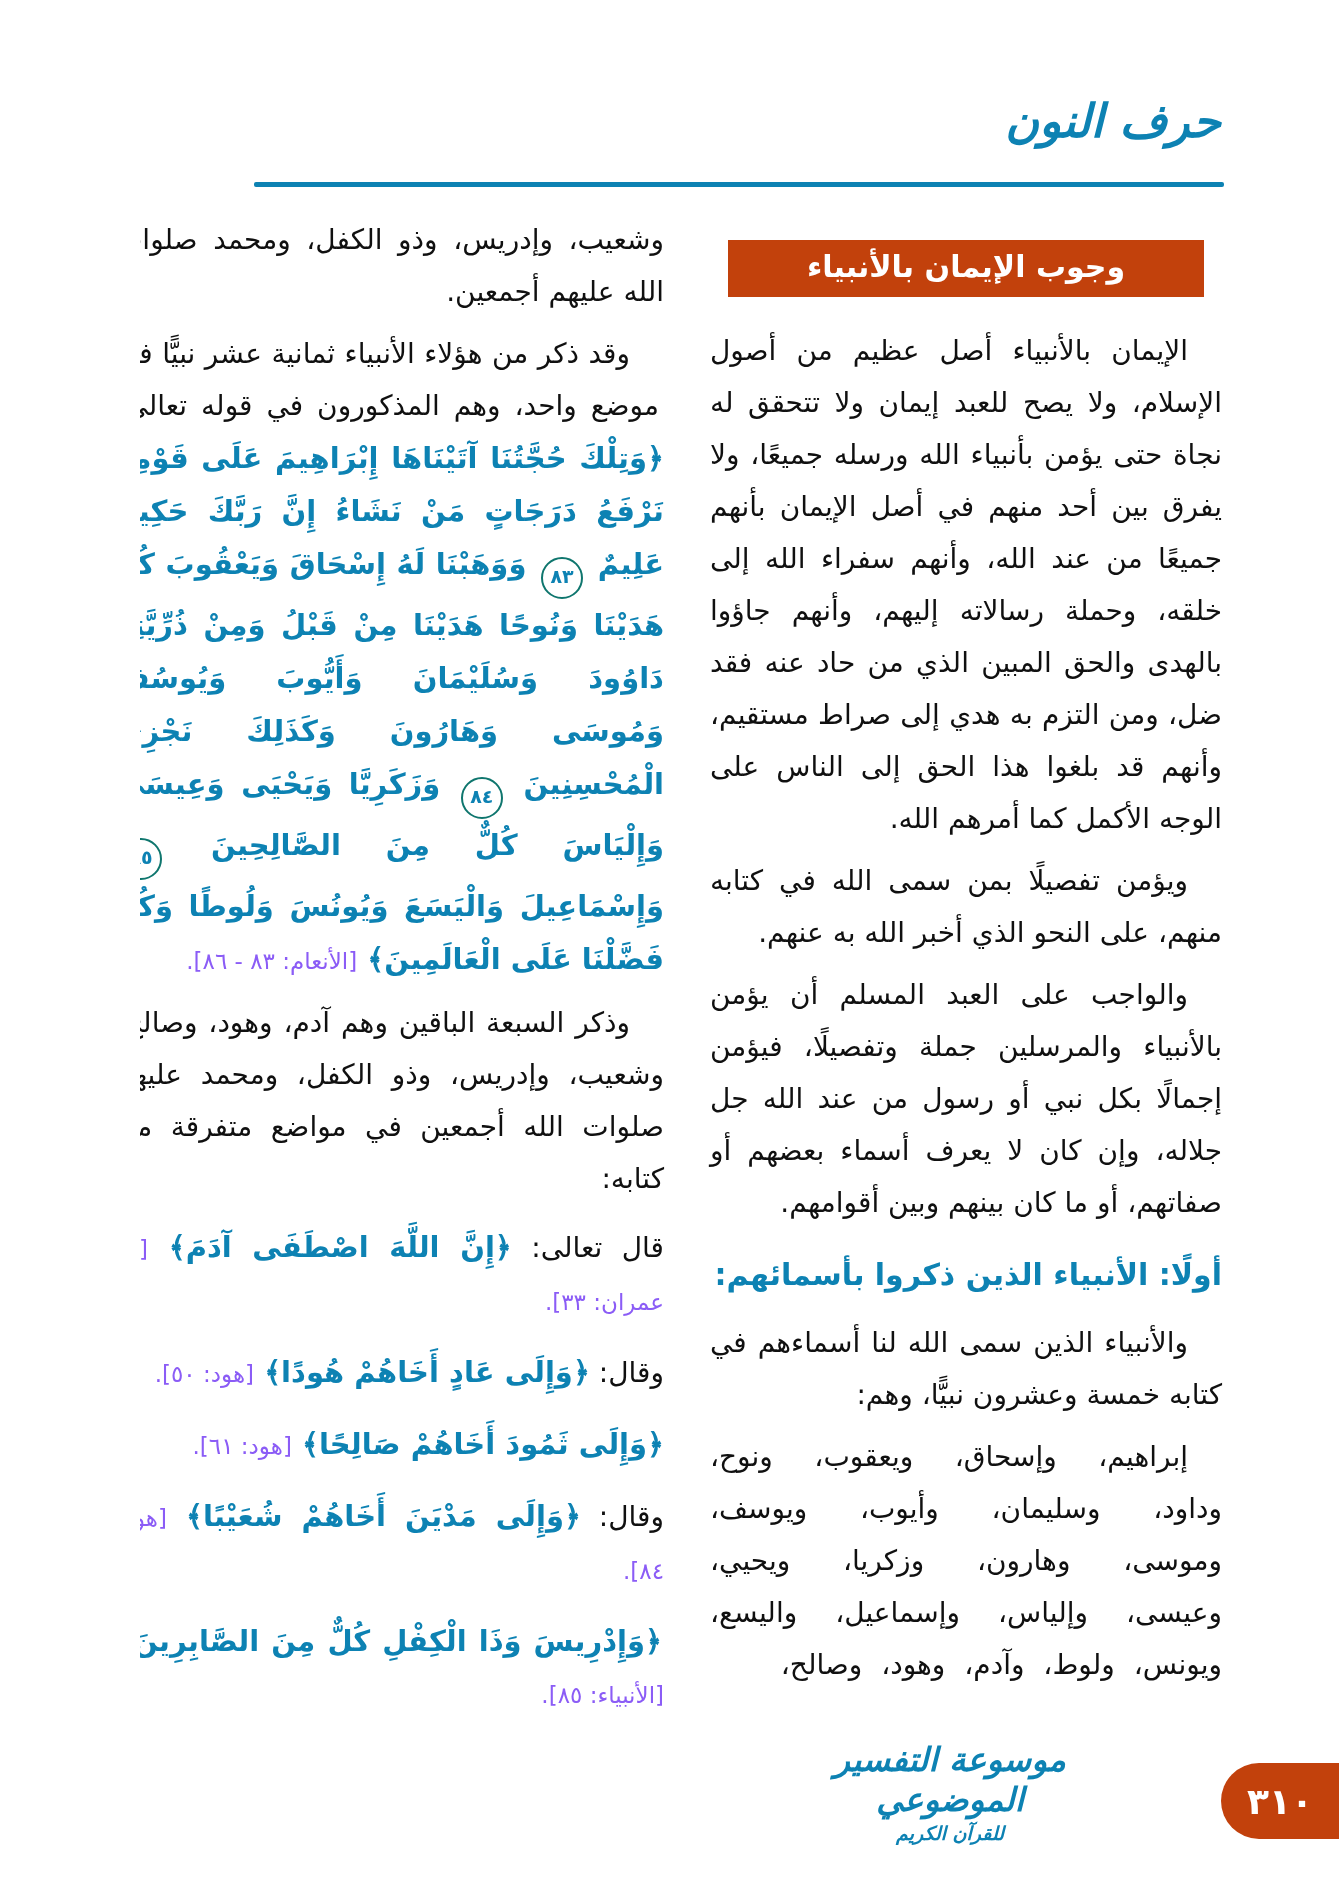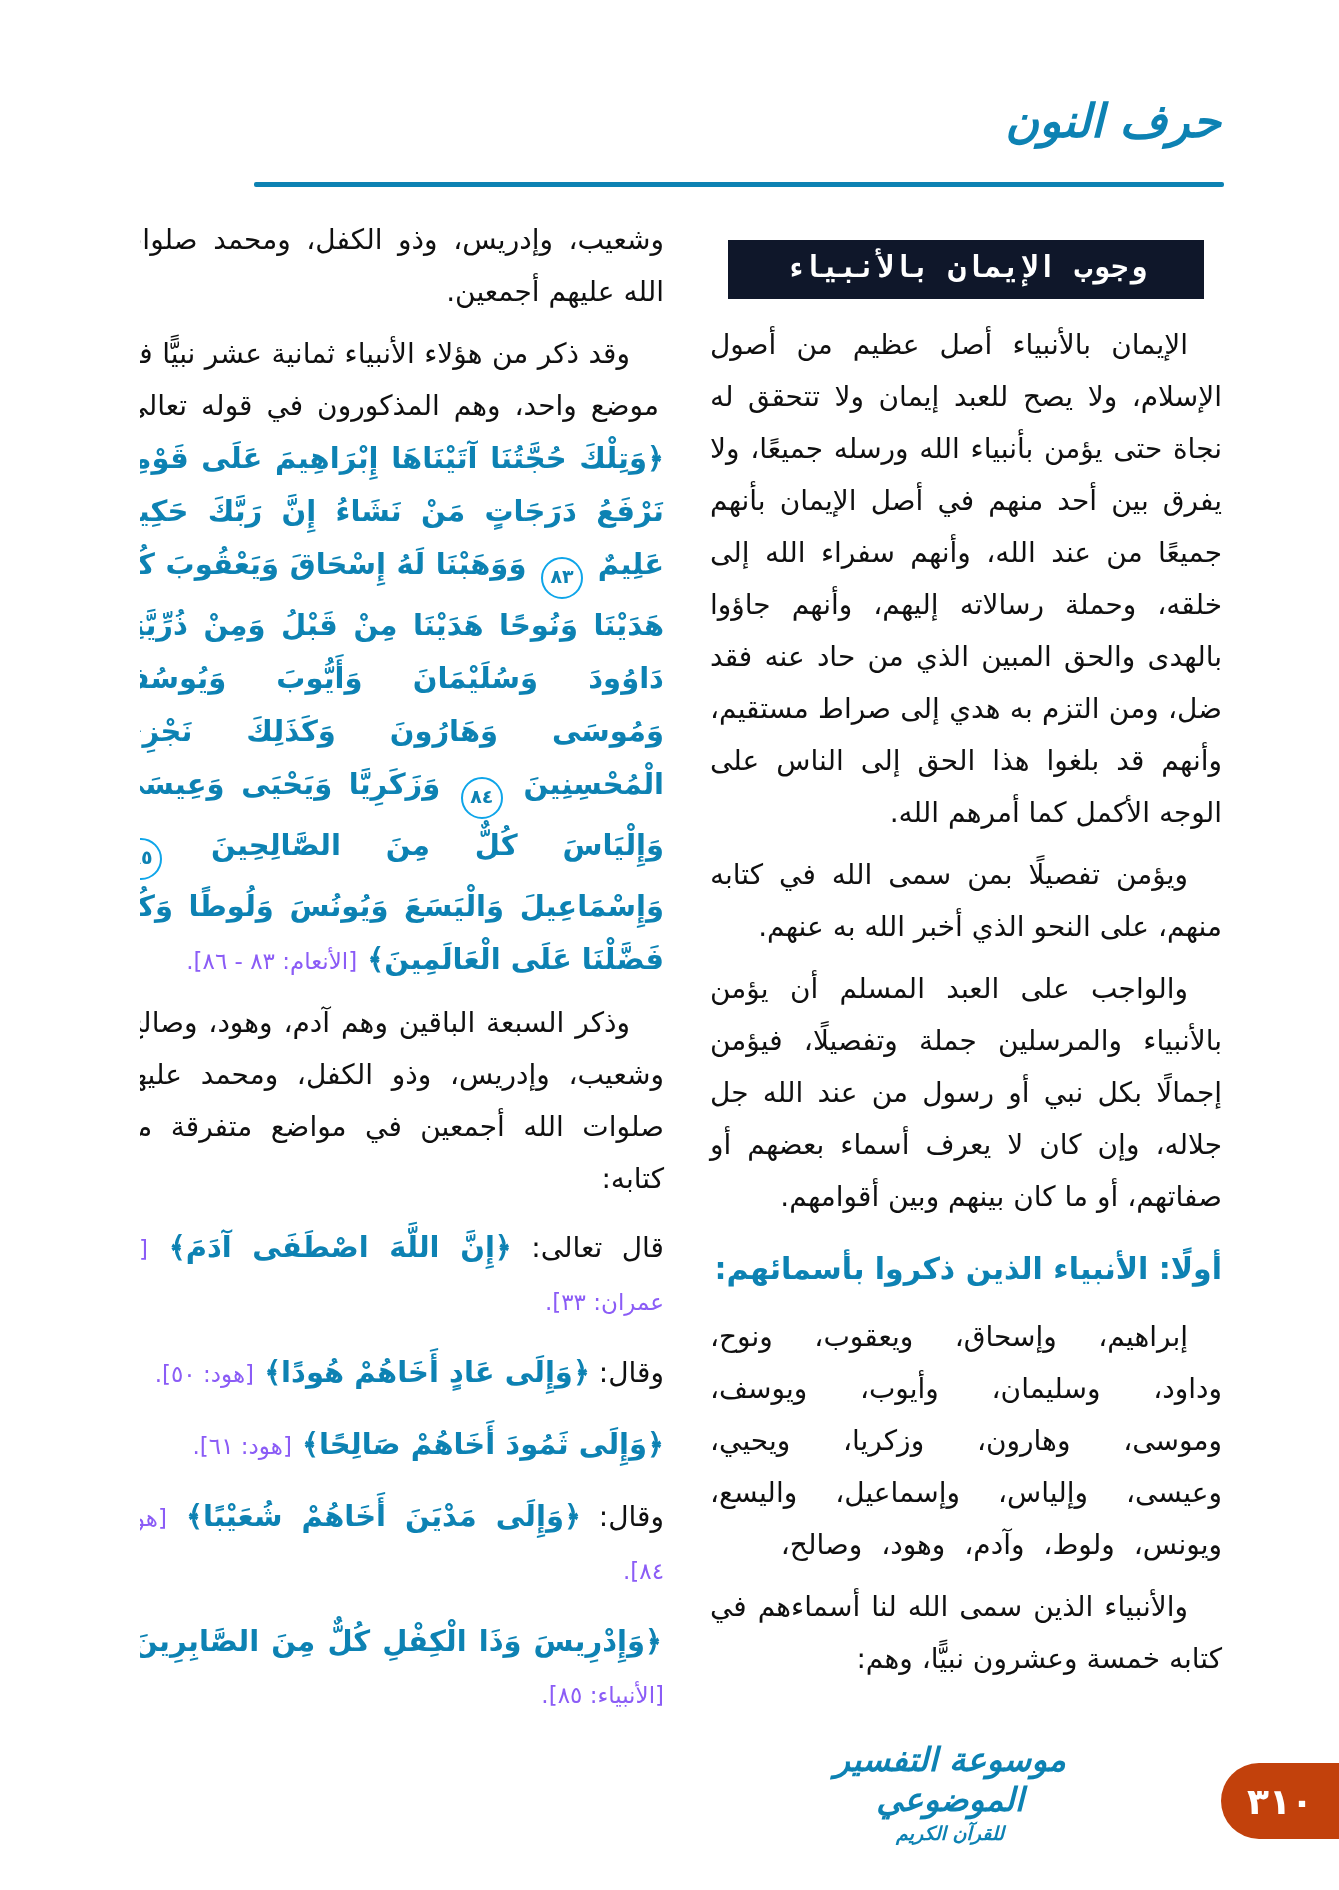--- a/index.html
+++ b/index.html
@@ -7,31 +7,31 @@
         font-family:"DejaVu Sans",sans-serif;direction:rtl;}
   
   .chapter-title{position:absolute;top:94px;right:118px;color:#0d82b3;font-size:46px;
         font-weight:bold;font-style:italic;letter-spacing:1px;}
   .header-rule{position:absolute;top:182px;right:115px;left:114px;height:5px;background:#0d82b3;border-radius:2px;}
   
   .columns{position:absolute;top:214px;right:117px;width:1106px;display:flex;gap:46px;align-items:flex-start;}
   .col{min-width:0;}
   .col-right{width:512px;}
   .col-left{width:548px;}
-  .section-box{background:#0f172a;color:#ffffff;text-align:center;font-size:30px;font-weight:bold;
-        padding:9px 6px 13px;margin:26px 18px 20px 18px;font-family:Liberation Mono, monospace;}
+  .section-box{background:#c2410c;color:#ffffff;text-align:center;font-size:30px;font-weight:bold;
+        padding:9px 6px 13px;margin:26px 18px 28px 18px;}
   .body{font-size:28px;line-height:52px;text-align:justify;text-justify:inter-word;
         color:#101010;margin:0 0 10px 0;}
   .indent{text-indent:34px;}
   .names{word-spacing:10px;}
   .subheading{color:#0d82b3;font-size:30px;font-weight:bold;line-height:52px;margin:20px 0 16px 0;}
   .quran{color:#0d82b3;font-weight:bold;}
   .big-quote{font-size:29px;}
   .ref{color:#8b5cf6;font-size:23px;font-weight:normal;}
-  .ayah-marker{display:inline-block;width:38px;height:38px;border:2px solid #0ea5e9;border-radius:50%;
+  .ayah-marker{display:inline-block;width:38px;height:38px;border:2px solid #0f766e;border-radius:50%;
         text-align:center;line-height:35px;font-size:19px;color:#0d82b3;font-weight:bold;
         vertical-align:-9px;margin:0 4px;box-shadow:inset 0 0 0 2px #ffffff;text-indent:0;}
   .quote-block{margin:16px 0 18px 0;}
   
   .footer-logo{position:absolute;top:1740px;right:209px;width:360px;text-align:center;color:#0d82b3;}
   .footer-logo .l1{font-size:33px;font-weight:bold;font-style:italic;line-height:40px;}
   .footer-logo .l2{font-size:19px;font-weight:bold;font-style:italic;line-height:26px;}
   .page-badge{position:absolute;top:1763px;right:0;width:118px;height:76px;background:#c2410c;
         border-radius:42px 0 0 42px;color:#ffffff;display:flex;align-items:center;justify-content:center;
         font-size:36px;font-weight:bold;}
@@ -47,22 +47,22 @@
   <div class="columns">
 
     <div class="col col-right">
       <div class="section-box">
         <span>وجوب الإيمان بالأنبياء</span>
       </div>
       <p class="body indent">الإيمان بالأنبياء أصل عظيم من أصول الإسلام، ولا يصح للعبد إيمان ولا تتحقق له نجاة حتى يؤمن بأنبياء الله ورسله جميعًا، ولا يفرق بين أحد منهم في أصل الإيمان بأنهم جميعًا من عند الله، وأنهم سفراء الله إلى خلقه، وحملة رسالاته إليهم، وأنهم جاؤوا بالهدى والحق المبين الذي من حاد عنه فقد ضل، ومن التزم به هدي إلى صراط مستقيم، وأنهم قد بلغوا هذا الحق إلى الناس على الوجه الأكمل كما أمرهم الله.</p>
       <p class="body indent">ويؤمن تفصيلًا بمن سمى الله في كتابه منهم، على النحو الذي أخبر الله به عنهم.</p>
       <p class="body indent">والواجب على العبد المسلم أن يؤمن بالأنبياء والمرسلين جملة وتفصيلًا، فيؤمن إجمالًا بكل نبي أو رسول من عند الله جل جلاله، وإن كان لا يعرف أسماء بعضهم أو صفاتهم، أو ما كان بينهم وبين أقوامهم.</p>
       <h3 class="subheading">أولًا: الأنبياء الذين ذكروا بأسمائهم:</h3>
+      <p class="body indent">والأنبياء الذين سمى الله لنا أسماءهم في كتابه خمسة وعشرون نبيًّا، وهم:</p>
       <p class="body names indent">إبراهيم، وإسحاق، ويعقوب، ونوح، وداود، وسليمان، وأيوب، ويوسف، وموسى، وهارون، وزكريا، ويحيي، وعيسى، وإلياس، وإسماعيل، واليسع، ويونس، ولوط، وآدم، وهود، وصالح،</p>
-      <p class="body indent">والأنبياء الذين سمى الله لنا أسماءهم في كتابه خمسة وعشرون نبيًّا، وهم:</p>
     </div>
 
     <div class="col col-left">
       <p class="body">وشعيب، وإدريس، وذو الكفل، ومحمد صلوات الله عليهم أجمعين.</p>
 
       <p class="body indent">
         <span>وقد ذكر من هؤلاء الأنبياء ثمانية عشر نبيًّا في موضع واحد، وهم المذكورون في قوله تعالى: </span>
         <span class="quran big-quote"><span class="q-text">﴿وَتِلْكَ حُجَّتُنَا آتَيْنَاهَا إِبْرَاهِيمَ عَلَى قَوْمِهِ نَرْفَعُ دَرَجَاتٍ مَنْ نَشَاءُ إِنَّ رَبَّكَ حَكِيمٌ عَلِيمٌ </span><span class="ayah-marker">٨٣</span><span class="q-text"> وَوَهَبْنَا لَهُ إِسْحَاقَ وَيَعْقُوبَ كُلًّا هَدَيْنَا وَنُوحًا هَدَيْنَا مِنْ قَبْلُ وَمِنْ ذُرِّيَّتِهِ دَاوُودَ وَسُلَيْمَانَ وَأَيُّوبَ وَيُوسُفَ وَمُوسَى وَهَارُونَ وَكَذَلِكَ نَجْزِي الْمُحْسِنِينَ </span><span class="ayah-marker">٨٤</span><span class="q-text"> وَزَكَرِيَّا وَيَحْيَى وَعِيسَى وَإِلْيَاسَ كُلٌّ مِنَ الصَّالِحِينَ </span><span class="ayah-marker">٨٥</span><span class="q-text"> وَإِسْمَاعِيلَ وَالْيَسَعَ وَيُونُسَ وَلُوطًا وَكُلًّا فَضَّلْنَا عَلَى الْعَالَمِينَ﴾ </span></span>
         <span class="ref">[الأنعام: ٨٣ - ٨٦].</span>
       </p>

